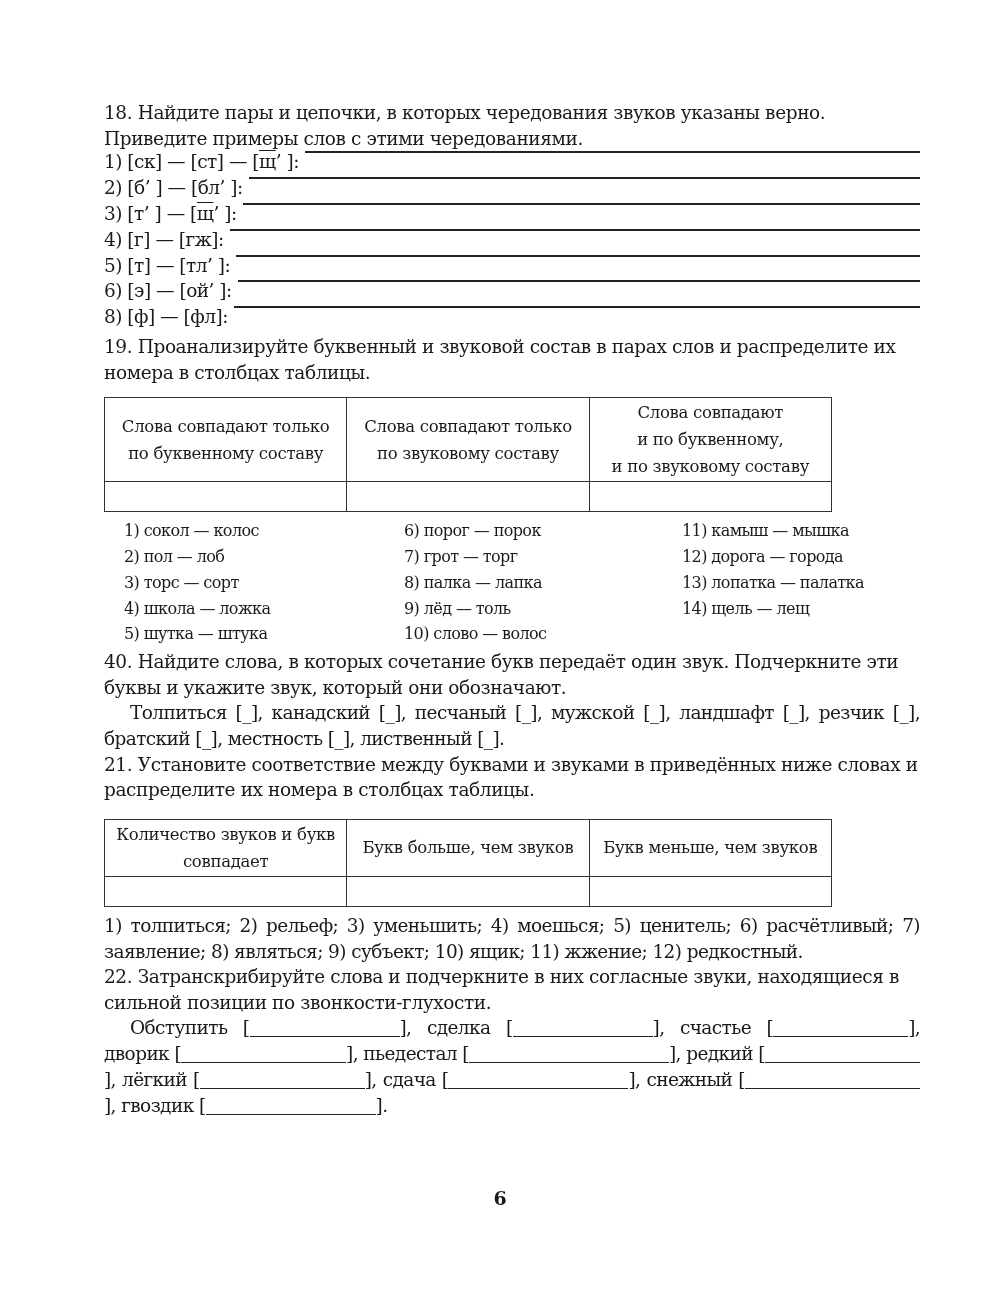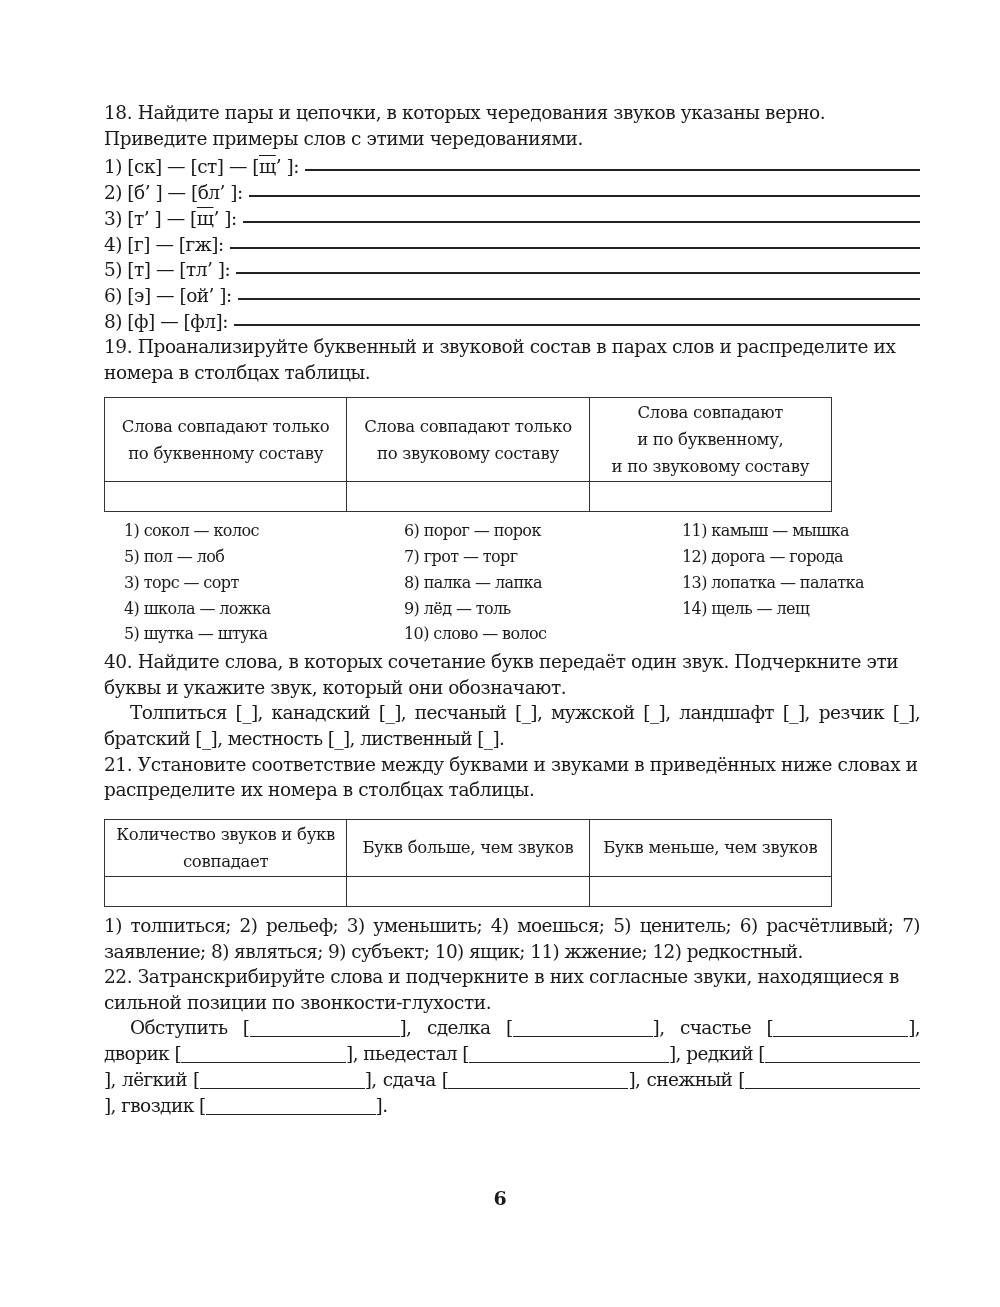--- a/index.html
+++ b/index.html
@@ -8,21 +8,21 @@
     font-family: "DejaVu Serif", "Liberation Serif", serif;
     color: #1a1a1a;
   }
   .page { position: absolute; left: 104px; top: 100px; width: 816px; }
   .task-title {
     font-weight: normal; font-size: 18.5px; line-height: 25.5px;
     letter-spacing: -0.4px; margin: 0;
     font-family: "DejaVu Serif", serif;
   }
   .plain { font-size: 18.5px; line-height: 25.8px; letter-spacing: -0.6px; }
-  .alt-row { display: flex; align-items: flex-end; height: 25.9px; font-size: 18.5px; letter-spacing: -0.5px; }
+  .alt-row { display: flex; align-items: flex-start; height: 25.9px; font-size: 18.5px; letter-spacing: -0.5px; }
   .alt-row .lbl { white-space: nowrap; padding-right: 6px; }
   .alt-row .line { flex: 1; border-bottom: 2px solid #222; height: 0; margin-bottom: 6px; }
   .ov { text-decoration: overline; }
   table.grid { border-collapse: collapse; width: 728px; margin-top: 8px; padding-left: 15px; }
   table.grid td {
     border: 1.5px solid #333; text-align: center; vertical-align: middle;
     font-size: 16.5px; line-height: 27px; letter-spacing: -0.3px; width: 33.33%;
   }
   .pairs { display: grid; grid-template-columns: 280px 278px 258px; margin-top: 4px; }
   .pairs div { font-size: 16px; line-height: 25.8px; letter-spacing: -0.6px; white-space: nowrap; margin-left: 20px; }
@@ -90,21 +90,21 @@
       <td></td>
       <td></td>
       <td></td>
     </tr>
   </tbody>
     </table>
   <div class="pairs" id="t19-pairs" style="margin-top:6px">
       <div>1) сокол — колос</div>
       <div>6) порог — порок</div>
       <div>11) камыш — мышка</div>
-      <div>5) пол — лоб</div>
+      <div>2) пол — лоб</div>
       <div>7) грот — торг</div>
       <div>12) дорога — города</div>
       <div>3) торс — сорт</div>
       <div>8) палка — лапка</div>
       <div>13) лопатка — палатка</div>
       <div>4) школа — ложка</div>
       <div>9) лёд — толь</div>
       <div>14) щель — лещ</div>
       <div>5) шутка — штука</div>
       <div>10) слово — волос</div>

